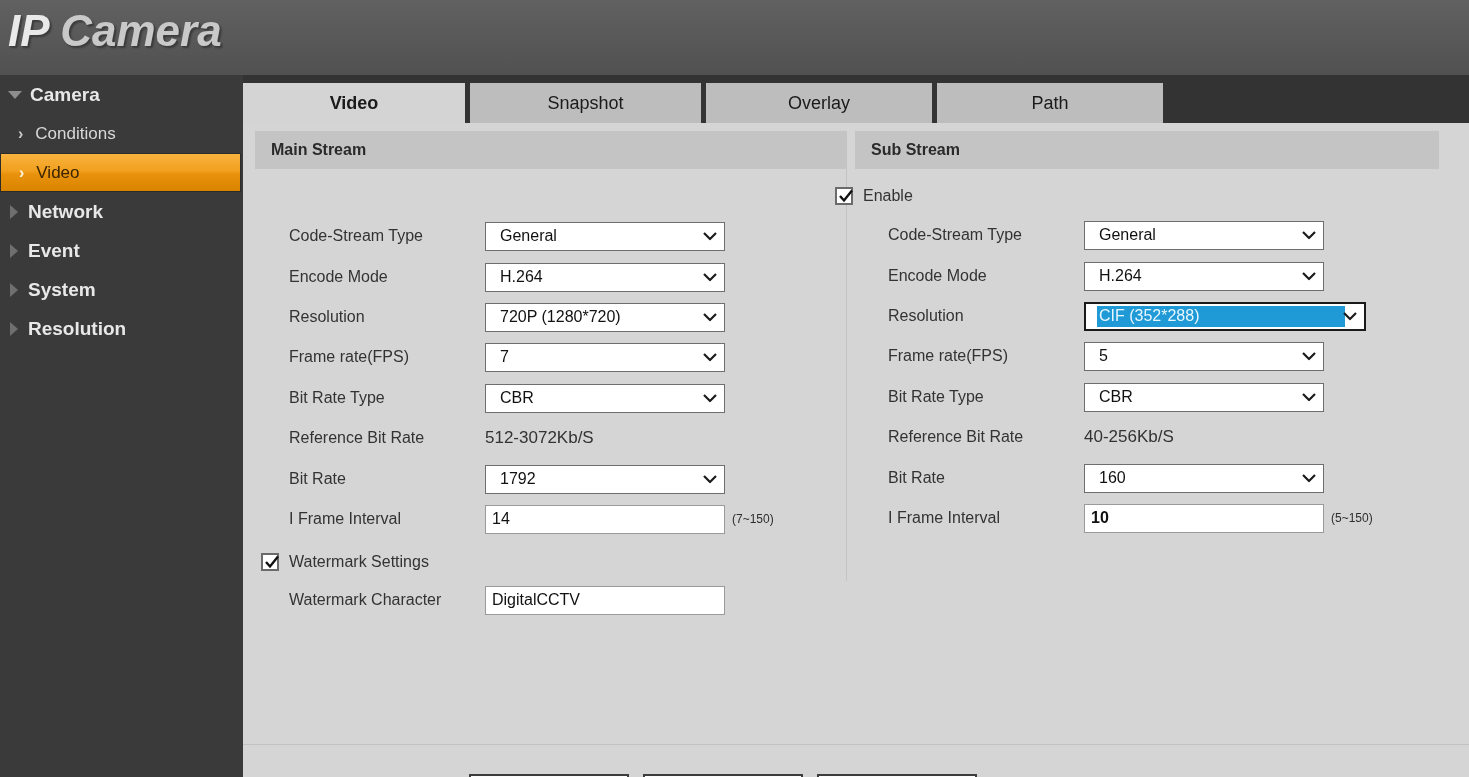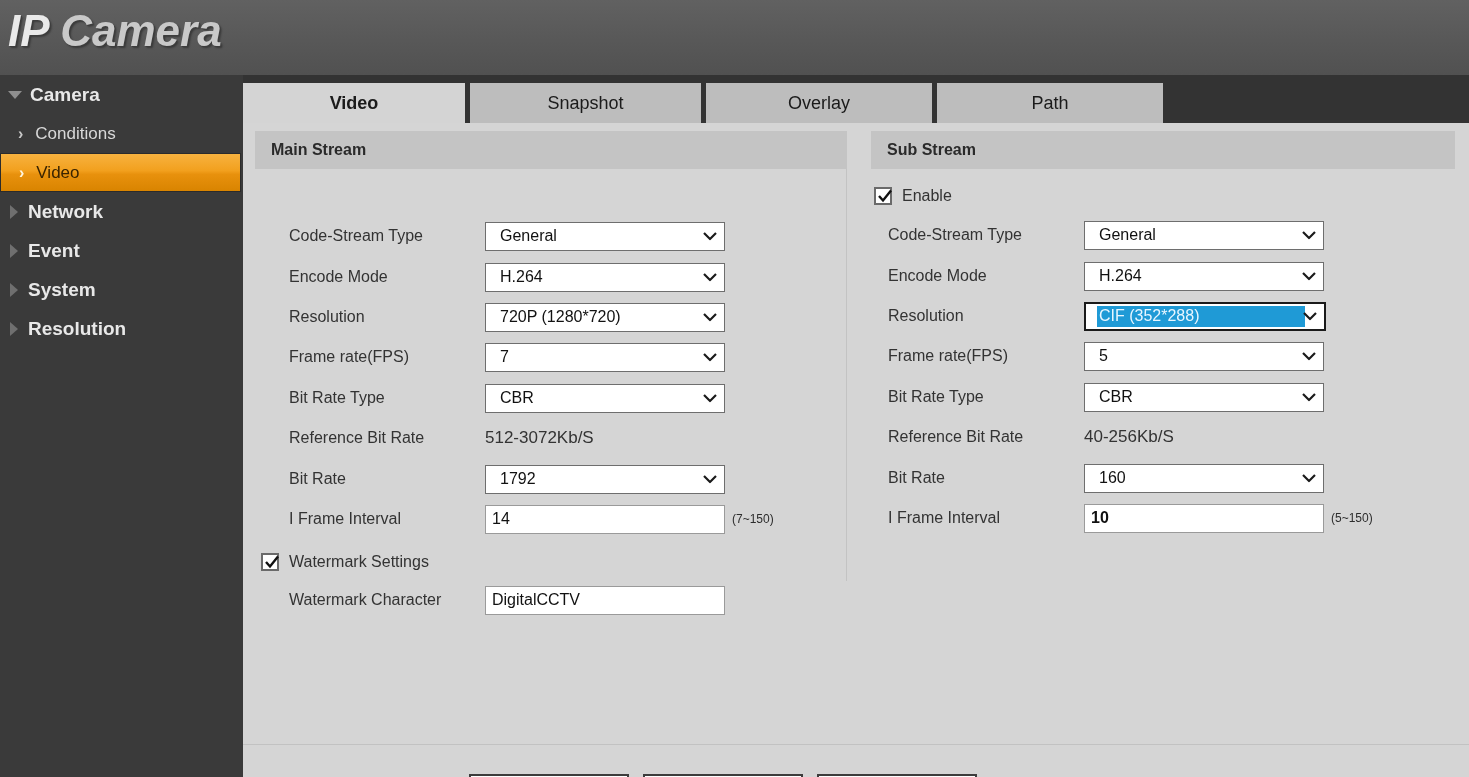--- a/index.html
+++ b/index.html
@@ -160,21 +160,21 @@
     background: #c4c4c4;
     display: flex;
     align-items: center;
     padding-left: 16px;
     box-sizing: border-box;
     font-size: 16px;
     font-weight: bold;
     color: #2a2a2a;
   }
   #sec-main { left: 12px; width: 592px; }
-  #sec-sub  { left: 628px; width: 584px; }
+  #sec-sub  { left: 612px; width: 584px; }
 
   .field-row {
     position: absolute;
     height: 32px;
     display: flex;
     align-items: center;
   }
   .fld-label {
     font-size: 16px;
     color: #333333;
@@ -438,21 +438,21 @@
 
       <div class="field-row" style="left:46px; top:461px;">
         <span class="fld-label" style="width:196px;">Watermark Character</span>
         <div class="txt" style="width:240px;">
           <span>DigitalCCTV</span>
         </div>
       </div>
 
       <div class="sec-header" id="sec-sub">Sub Stream</div>
 
-      <div class="cbrow" style="left:631px; top:64px;text-align:right;">
+      <div class="cbrow" style="left:592px; top:64px;text-align:right;">
         <span class="cbox">
           <svg width="16" height="15" viewBox="0 0 16 15">
               <path d="M2 7 L6 11.5 L14 1.5" stroke="#101010" stroke-width="2.4" fill="none"></path>
             </svg>
         </span>
         <span class="cb-label">Enable</span>
       </div>
 
       <div class="field-row" style="left:645px; top:96px;">
         <span class="fld-label" style="width:196px;">Code-Stream Type</span>
@@ -469,21 +469,21 @@
         <div class="sel" style="width:240px;">
           <span class="sel-value">H.264</span>
           <svg class="chev-dn" viewBox="0 0 14 9">
               <path d="M1 1.5 L7 7.5 L13 1.5" stroke="#1a1a1a" stroke-width="2.2" fill="none"></path>
             </svg>
         </div>
       </div>
 
       <div class="field-row" style="left:645px; top:177px;">
         <span class="fld-label" style="width:196px;">Resolution</span>
-        <div class="sel focused" style="width:242px;">
+        <div class="sel focused" style="width:282px;">
           <span class="sel-value">CIF (352*288)</span>
           <svg class="chev-dn" viewBox="0 0 14 9">
               <path d="M1 1.5 L7 7.5 L13 1.5" stroke="#1a1a1a" stroke-width="2.2" fill="none"></path>
             </svg>
         </div>
       </div>
 
       <div class="field-row" style="left:645px; top:217px;">
         <span class="fld-label" style="width:196px;">Frame rate(FPS)</span>
         <div class="sel" style="width:240px;">

